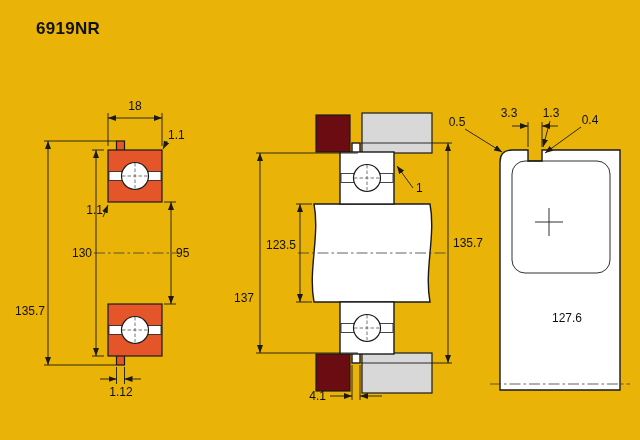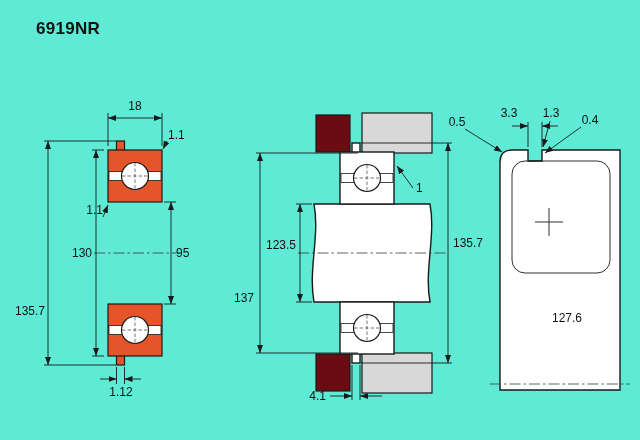--- a/index.html
+++ b/index.html
@@ -1,16 +1,16 @@
 <!DOCTYPE html>
 <html><head>
 <meta charset="utf-8">
 <style>
   html,body{margin:0;padding:0;background:#fff;}
-  .canvas{width:640px;height:440px;background:#5eead4;position:relative;font-family:"Liberation Sans",sans-serif;}
+  .canvas{width:640px;height:440px;background:#eab308;position:relative;font-family:"Liberation Sans",sans-serif;}
   svg{display:block;}
   .ol{fill:#ffffff;stroke:#1a1a1a;stroke-width:1.4;}
   .blk{stroke:#1a1a1a;stroke-width:1.2;}
   .band{fill:#ffffff;stroke:#1a1a1a;stroke-width:0.8;}
   .ball{fill:#ffffff;stroke:#1a1a1a;stroke-width:1.2;}
   .thin{stroke:#1a1a1a;stroke-width:0.9;fill:none;}
   .dim{stroke:#1a1a1a;stroke-width:0.9;fill:none;}
   .cl{stroke:#3a3a3a;stroke-width:0.8;fill:none;stroke-dasharray:11 3 2.5 3;}
   .bm{stroke:#3a3a3a;stroke-width:0.7;fill:none;stroke-dasharray:3.5 2;}
   text{fill:#111;font-size:12px;font-family:"Liberation Sans",sans-serif;}

